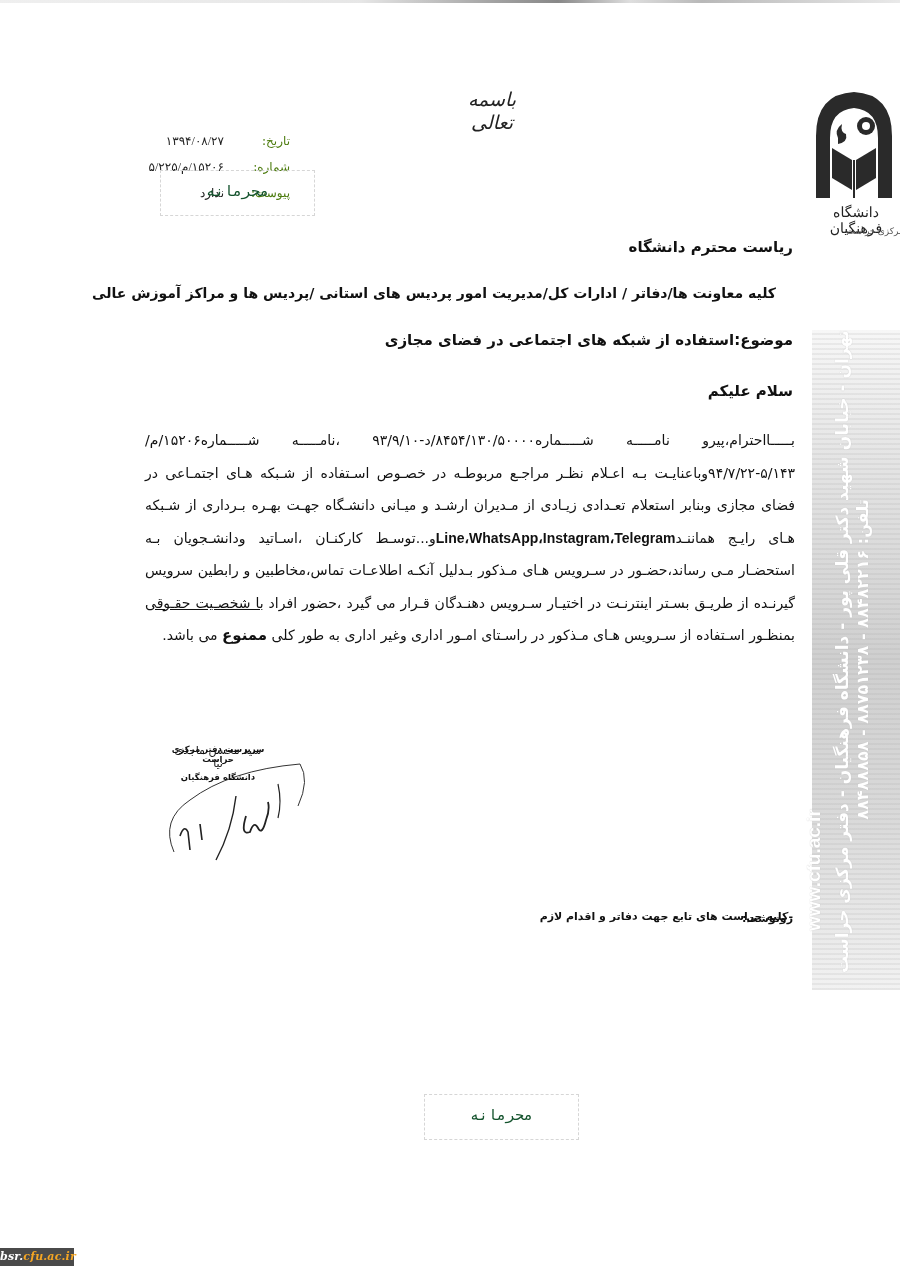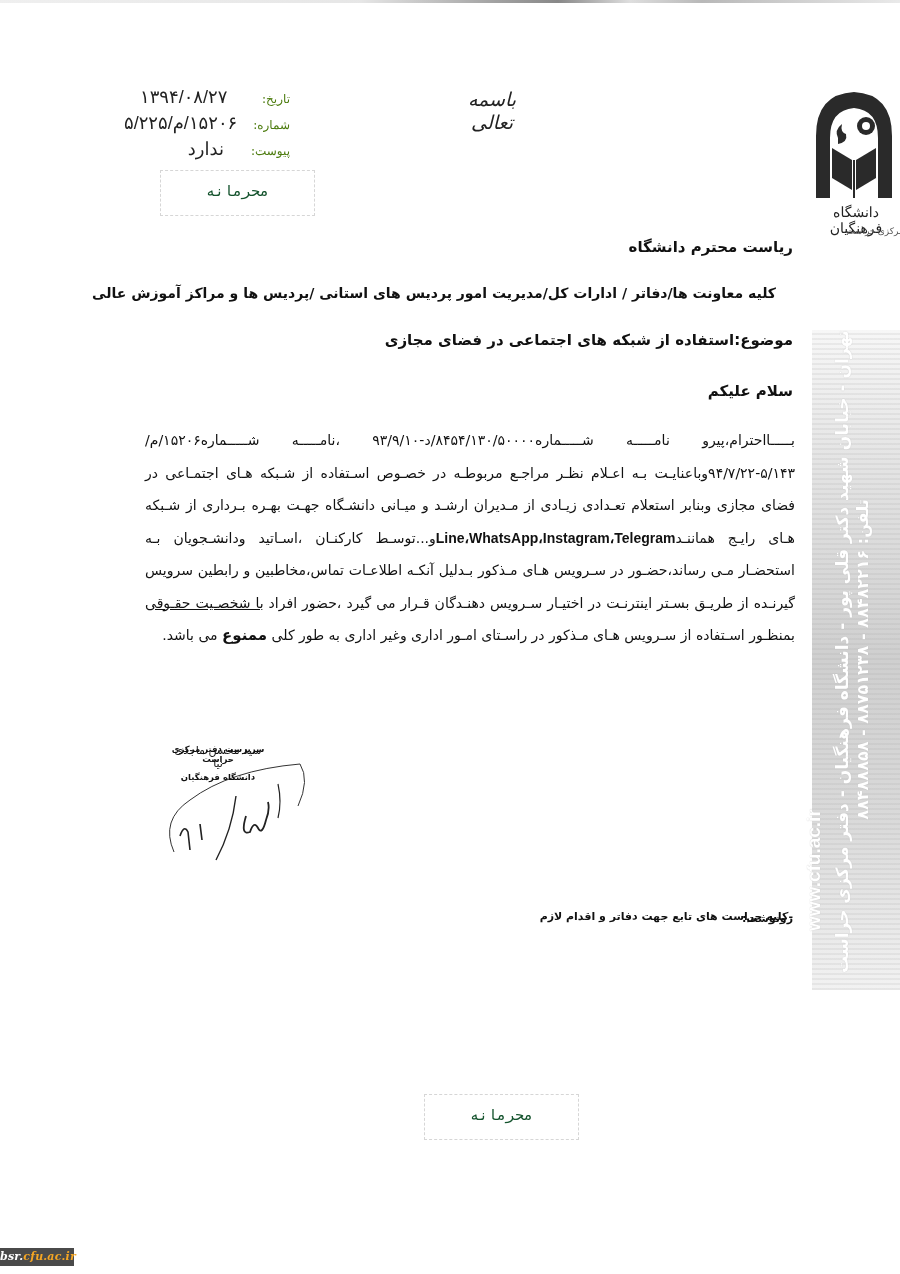--- a/index.html
+++ b/index.html
@@ -46,21 +46,21 @@
     
     .basmala {
       position: absolute; left: 452px; top: 88px; width: 80px;
       font-family: Liberation Sans, sans-serif; font-style: italic; font-size: 19px; direction: rtl; text-align: center; color: #222;
     }
 
     
     .meta { position: absolute; left: 140px; top: 86px; width: 150px; direction: rtl; }
     .meta-row { display: flex; flex-direction: row; align-items: baseline; height: 26px; }
     .meta-label { font-family: "DejaVu Serif", serif; font-size: 12px; color: #4d7c0f; width: 50px; text-align: right; }
-    .meta-value { font-family: Liberation Sans, sans-serif; font-size: 18px; color: #222; margin-right: 16px; white-space: nowrap; }
+    .meta-value { font-family: Liberation Serif, serif; font-size: 12px; color: #222; margin-right: 16px; white-space: nowrap; margin-top: 48px; }
 
     .stamp {
       position: absolute; border: 1px dashed #d6d6d6; color: #14532d;
       font-family: Liberation Mono, monospace; font-size: 15px; text-align: center; direction: rtl;
     }
     .stamp-top { left: 160px; top: 170px; width: 155px; height: 46px; line-height: 44px; }
     .stamp-bottom { left: 424px; top: 1094px; width: 155px; height: 46px; line-height: 44px; }
 
     
     .rtl { direction: rtl; text-align: right; }

